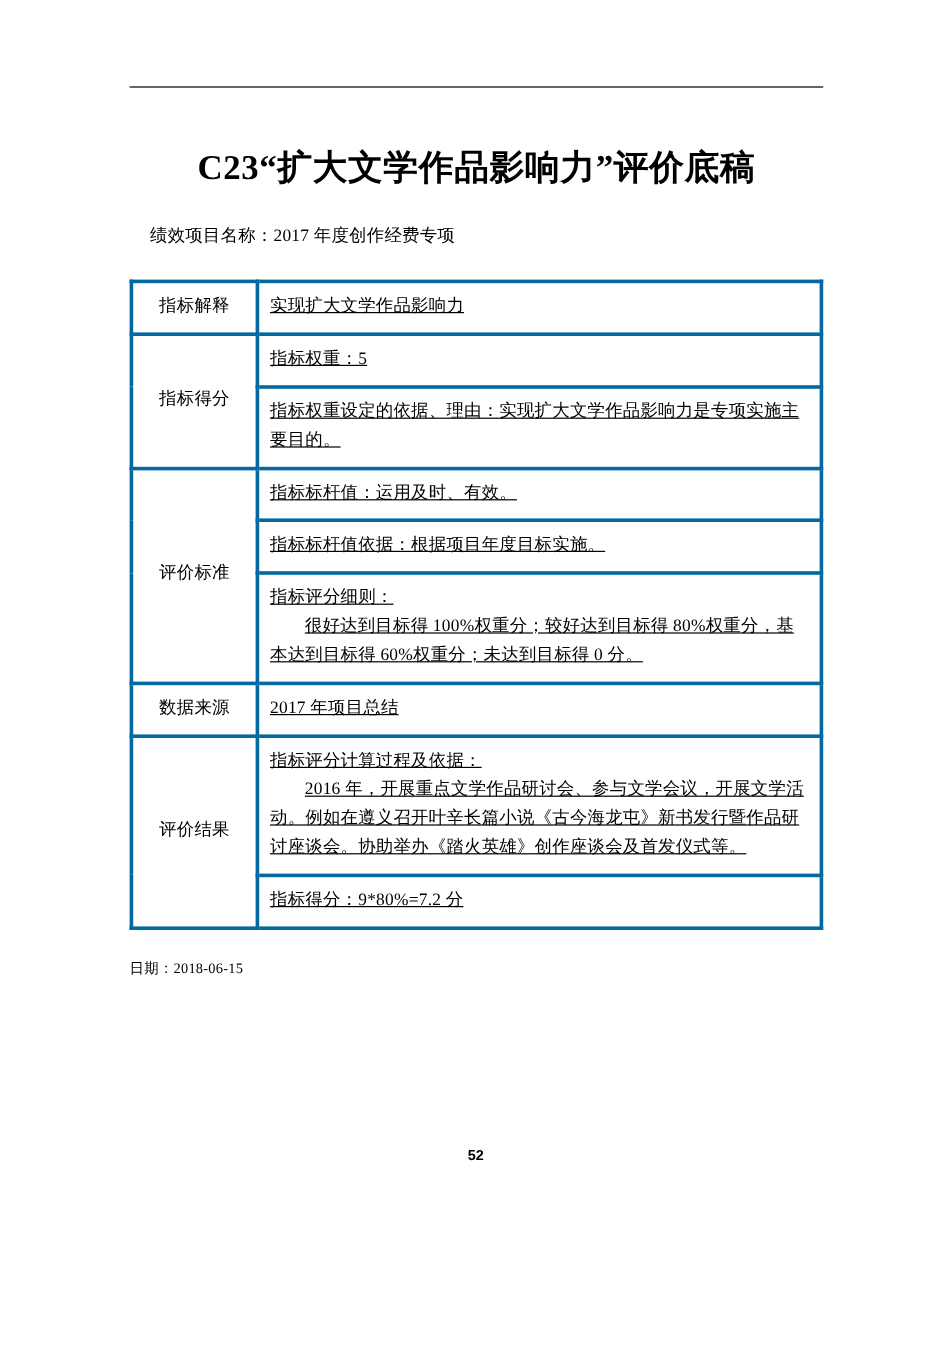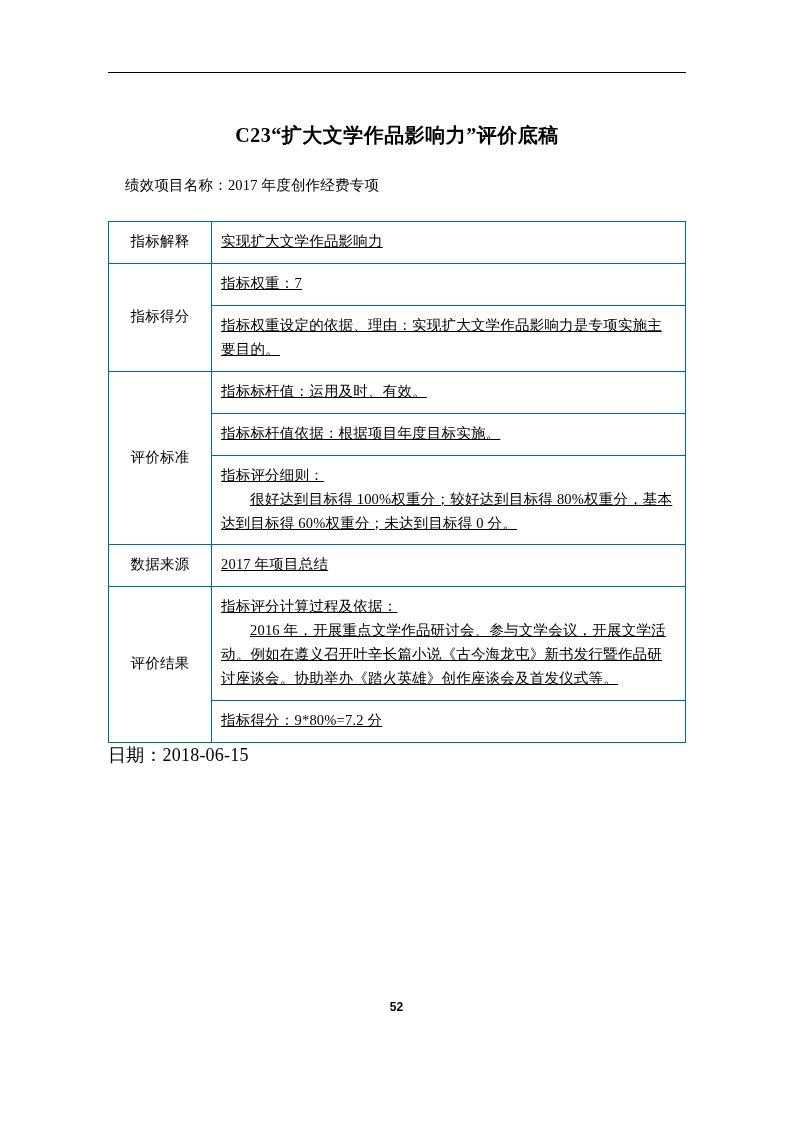--- a/index.html
+++ b/index.html
@@ -32,70 +32,70 @@
   .content {
     position: absolute;
     left: 108px;
     top: 110px;
     width: 578px;
   }
   .doc-title {
     text-align: center;
     font-family: "Liberation Serif", "DejaVu Serif", serif;
     font-weight: bold;
-    font-size: 20px;
+    font-size: 29px;
     letter-spacing: 0.5px;
     margin: 12px 0 26px 0;
     line-height: 1.3;
   }
   .meta-line {
     font-size: 14.5px;
     line-height: 1.6;
     margin: 0 0 18px 17px;
     letter-spacing: 0.2px;
   }
   .meta-line:last-of-type {
     margin-bottom: 24px;
   }
   table.sheet {
     border-collapse: collapse;
     width: 578px;
     table-layout: fixed;
     font-size: 14.5px;
   }
   table.sheet td {
-    border: 1px solid #0369a1;
+    border: 3px solid #0369a1;
     padding: 8px 9px 9px 9px;
     vertical-align: middle;
     line-height: 1.65;
     letter-spacing: 0.2px;
     margin-left: 28px;
   }
   td.label {
     width: 84px;
     text-align: center;
     vertical-align: middle;
   }
   td.body {
     text-align: left;
     text-decoration: underline;
   }
   .indent {
     text-indent: 2em;
   }
   .date-line {
-    font-size: 18px;
-    margin-top: 0;
+    font-size: 12px;
+    margin-top: 24px;
     letter-spacing: 0.2px;
   }
   .page-number {
     position: absolute;
     left: 0;
     right: 0;
-    top: 1000px;
+    top: 956px;
     text-align: center;
     font-family: "Liberation Sans", sans-serif;
     font-size: 12px;
     font-weight: bold;
   }
   .tight {
     margin: 0;
   }
 </style>
 </head>
@@ -113,21 +113,21 @@
 
     <table class="sheet">
       <tbody>
         <tr>
           <td class="label">指标解释</td>
           <td class="body">实现扩大文学作品影响力</td>
         </tr>
 
         <tr>
           <td class="label" rowspan="2">指标得分</td>
-          <td class="body">指标权重：7</td>
+          <td class="body">指标权重：5</td>
         </tr>
         <tr>
           <td class="body">指标权重设定的依据、理由：实现扩大文学作品影响力是专项实施主要目的。</td>
         </tr>
 
         <tr>
           <td class="label" rowspan="3">评价标准</td>
           <td class="body">指标标杆值：运用及时、有效。</td>
         </tr>
         <tr>

